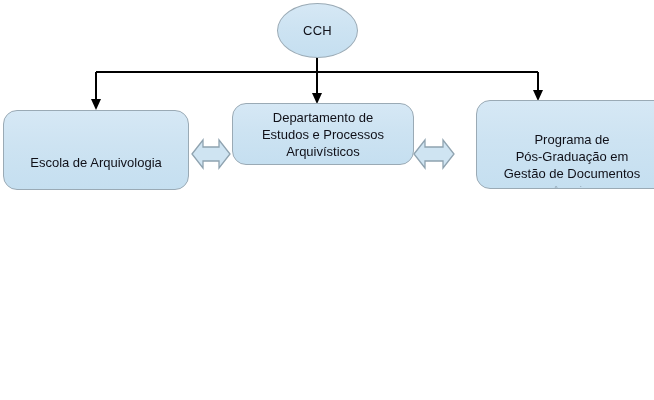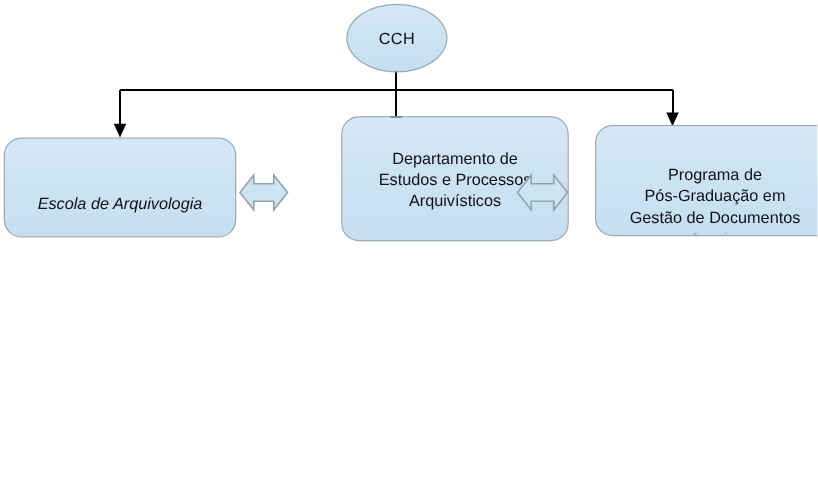--- a/index.html
+++ b/index.html
@@ -62,29 +62,27 @@
   
   #node-escola {
     left: 3px;
     top: 110px;
     width: 186px;
     height: 80px;
     align-items: flex-end;
   }
   #node-escola .label {
     padding-bottom: 18px;
-    font-style: italic;
   }
 
   #node-departamento {
     left: 232px;
-    top: 93px;
+    top: 103px;
     width: 182px;
-    height: 100px;
-    margin-left: 41px;
+    height: 62px;
   }
 
   #node-programa {
     left: 456px;
     top: 100px;
     width: 192px;
     height: 89px;
     align-items: flex-start;
     margin-left: 20px;
   }

